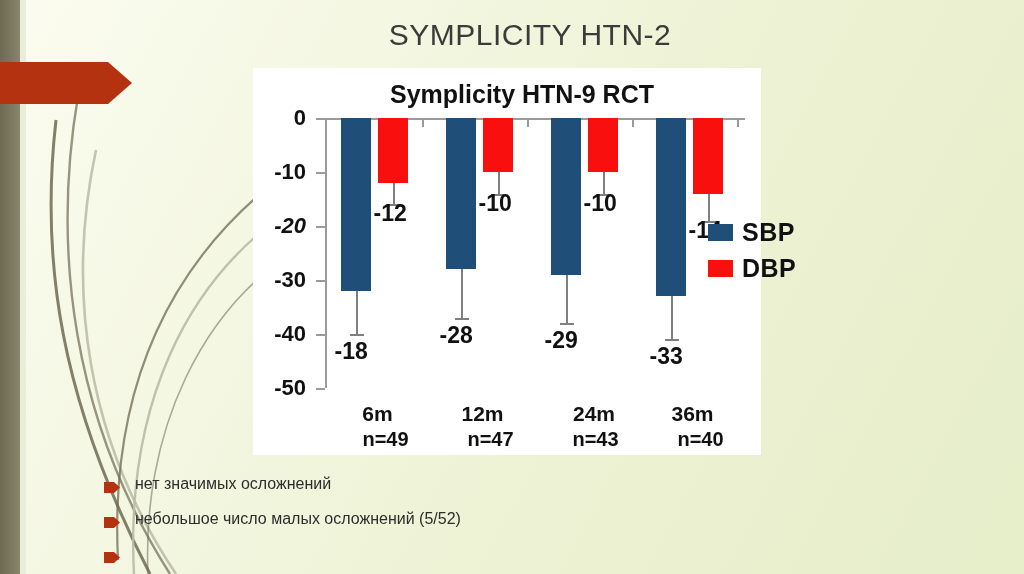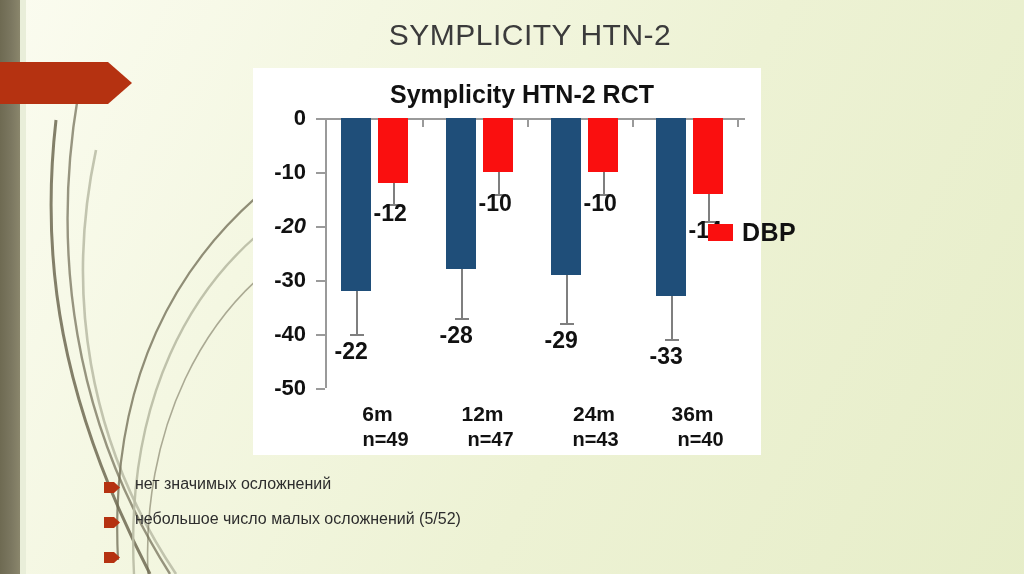--- a/index.html
+++ b/index.html
@@ -226,21 +226,21 @@
     <path d="M148 574 C 142 440, 196 300, 320 236" stroke="#6e6a52" stroke-width="1.6" fill="none" opacity="0.55"></path>
   </svg>
 
   <svg class="arrow-banner" viewBox="0 0 132 42" preserveAspectRatio="none">
     <polygon points="0,0 108,0 132,21 108,42 0,42" fill="#b53211"></polygon>
   </svg>
 
   <div class="slide-title">SYMPLICITY HTN-2</div>
 
   <div class="chart-panel">
-    <div class="chart-title">Symplicity HTN-2 RCT</div>
+    <div class="chart-title">Symplicity HTN-9 RCT</div>
 
     <div class="plot" id="plot">
       <div class="y-axis-line"></div>
       <div class="x-axis-line"></div>
     <div class="ytick" style="top: 0px;">
           <div class="ytick-label">0</div>
         </div>
         <div class="ytick" style="top: 54px;">
           <div class="ytick-label">-10</div>
         </div>
@@ -253,21 +253,21 @@
         <div class="ytick" style="top: 216px;">
           <div class="ytick-label">-40</div>
         </div>
         <div class="ytick" style="top: 270px;">
           <div class="ytick-label">-50</div>
         </div>
         <div class="xtick" style="left: 97px;"></div>
         <div class="bar sbp" style="left: 15.5px; width: 30px; height: 172.8px;"></div>
         <div class="errbar" style="left: 30.5px; top: 172.8px; height: 43.2px;"></div>
         <div class="errcap" style="left: 24.5px; top: 216px;"></div>
-        <div class="bar-label" style="left: 9.5px; top: 220px;">-22</div>
+        <div class="bar-label" style="left: 9.5px; top: 220px;">-18</div>
         <div class="bar dbp" style="left: 52.5px; width: 30px; height: 64.8px;"></div>
         <div class="errbar" style="left: 67.5px; top: 64.8px; height: 21.6px;"></div>
         <div class="errcap" style="left: 61.5px; top: 86.4px;"></div>
         <div class="bar-label" style="left: 48.5px; top: 82.4px;">-12</div>
         <div class="cat-label" style="left: 12.5px; width: 80px; top: 284px;">6m</div>
         <div class="cat-n" style="left: 20.5px; width: 80px; top: 310px;">n=49</div>
         <div class="xtick" style="left: 202px;"></div>
         <div class="bar sbp" style="left: 120.5px; width: 30px; height: 151.2px;"></div>
         <div class="errbar" style="left: 135.5px; top: 151.2px; height: 48.6px;"></div>
         <div class="errcap" style="left: 129.5px; top: 199.8px;"></div>
@@ -297,20 +297,24 @@
         <div class="bar dbp" style="left: 367.5px; width: 30px; height: 75.6px;"></div>
         <div class="errbar" style="left: 382.5px; top: 75.6px; height: 27px;"></div>
         <div class="errcap" style="left: 376.5px; top: 102.6px;"></div>
         <div class="bar-label" style="left: 363.5px; top: 98.6px;">-14</div>
         <div class="cat-label" style="left: 327.5px; width: 80px; top: 284px;">36m</div>
         <div class="cat-n" style="left: 335.5px; width: 80px; top: 310px;">n=40</div>
       </div>
 
     <div class="legend">
       <div class="legend-row">
+        <div class="legend-swatch sbp"></div>
+        <div class="legend-text">SBP</div>
+      </div>
+      <div class="legend-row">
         <div class="legend-swatch dbp"></div>
         <div class="legend-text">DBP</div>
       </div>
     </div>
   </div>
 
   <div class="bullets" id="bullets">
       <div class="bullet-row">
         <div class="bullet-marker"><svg viewBox="0 0 16 11" width="16" height="11">
             <polygon points="0,0 10,0 16,5.5 10,11 0,11" fill="#b53211"></polygon>

